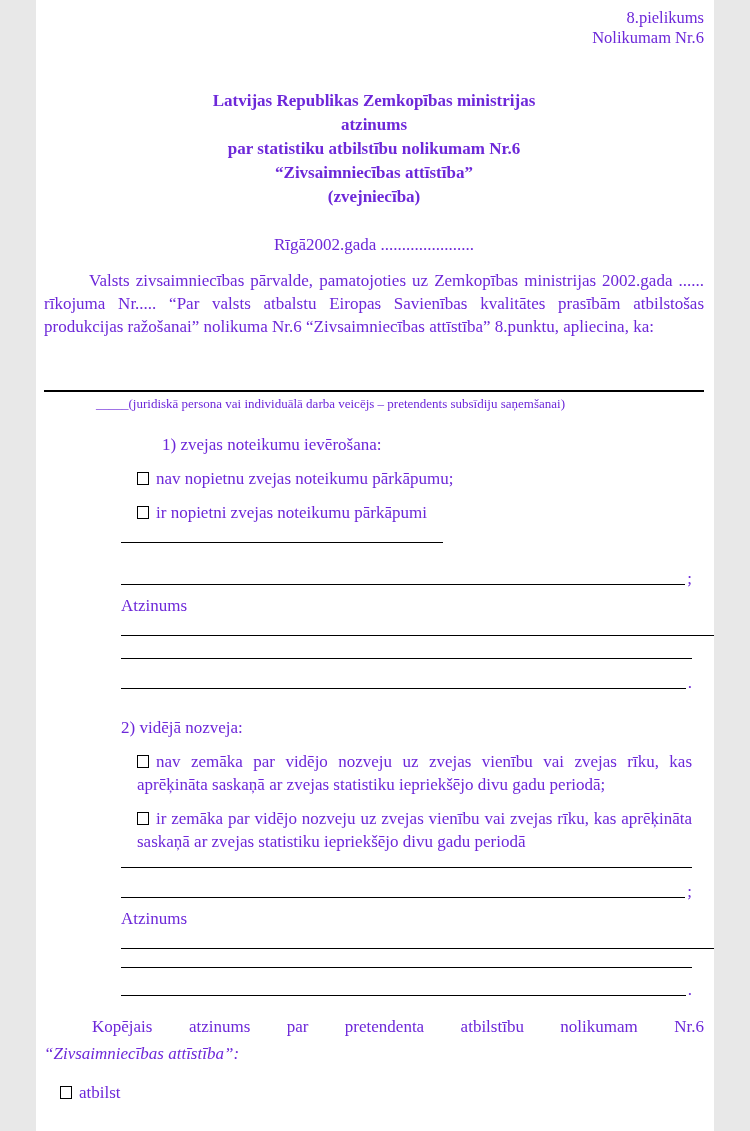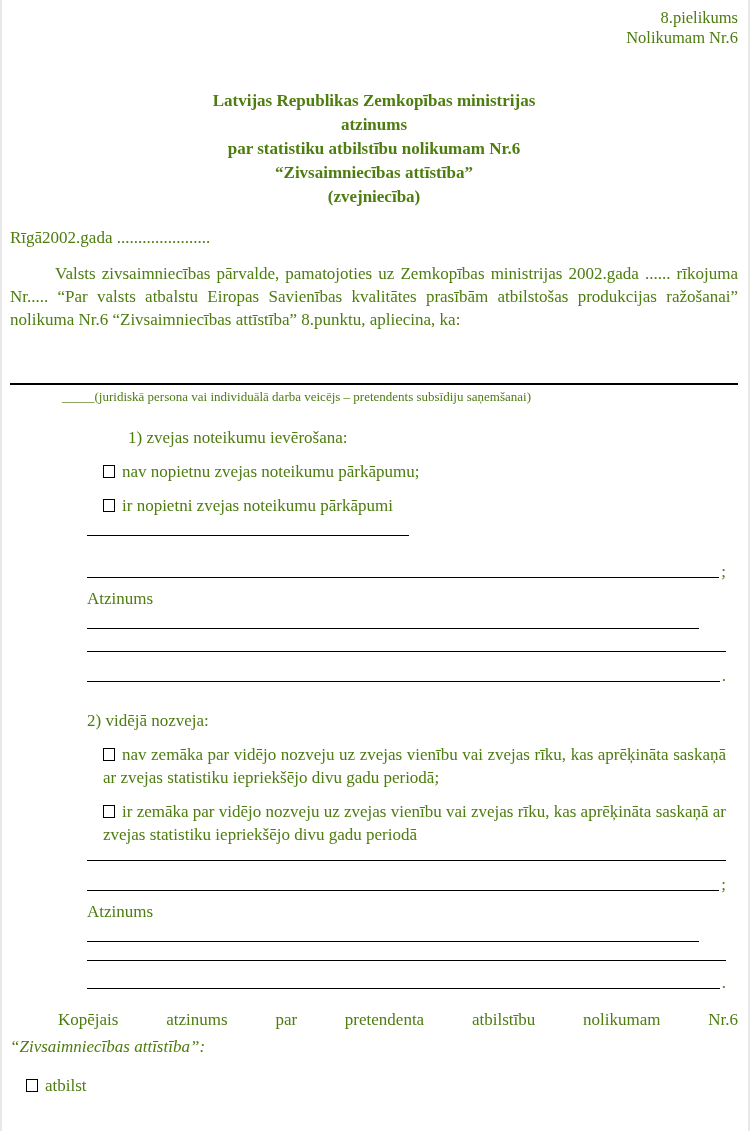--- a/index.html
+++ b/index.html
@@ -1,25 +1,25 @@
 <!DOCTYPE html>
 <html><head>
 <meta charset="utf-8">
 <style>
   html,body{margin:0;padding:0;background:#e8e8e8;}
   .page{
-    width:746px;height:1131px;box-sizing:border-box;
-    margin:0 auto;background:#ffffff;color:#4d7c0f;
+    width:678px;height:1131px;box-sizing:border-box;
+    margin:0 auto;background:#ffffff;color:#6d28d9;
     font-family:"Liberation Serif", serif;
     font-size:17px;line-height:23px;
     padding:8px 10px 0 8px;overflow:hidden;position:relative;
   }
   .corner{text-align:right;font-size:16.5px;line-height:20px;}
   .title{margin-top:41px;text-align:center;font-weight:bold;line-height:24px;}
-  .dateline{margin-top:17px;display:flex;justify-content:flex-start;}
+  .dateline{margin-top:24px;display:flex;justify-content:center;}
   .intro{margin:13px 0 0 0;text-align:justify;text-indent:45px;}
   .subject-rule{margin-top:52px;height:0;border-bottom:2px solid #000;}
   .subject-caption{font-size:13px;line-height:18px;margin-top:3px;padding-left:52px;}
   .sec{margin-left:77px;margin-right:12px;}
   .sec-heading{margin:0;}
   .sec1-heading{margin-top:20px;margin-left:41px;}
   .sec2-heading{margin-top:22px;}
   .option{margin:11px 0 0 0;text-align:justify;padding-left:16px;}
   .cb{
     display:inline-block;width:10px;height:11px;border:1.3px solid #000;

